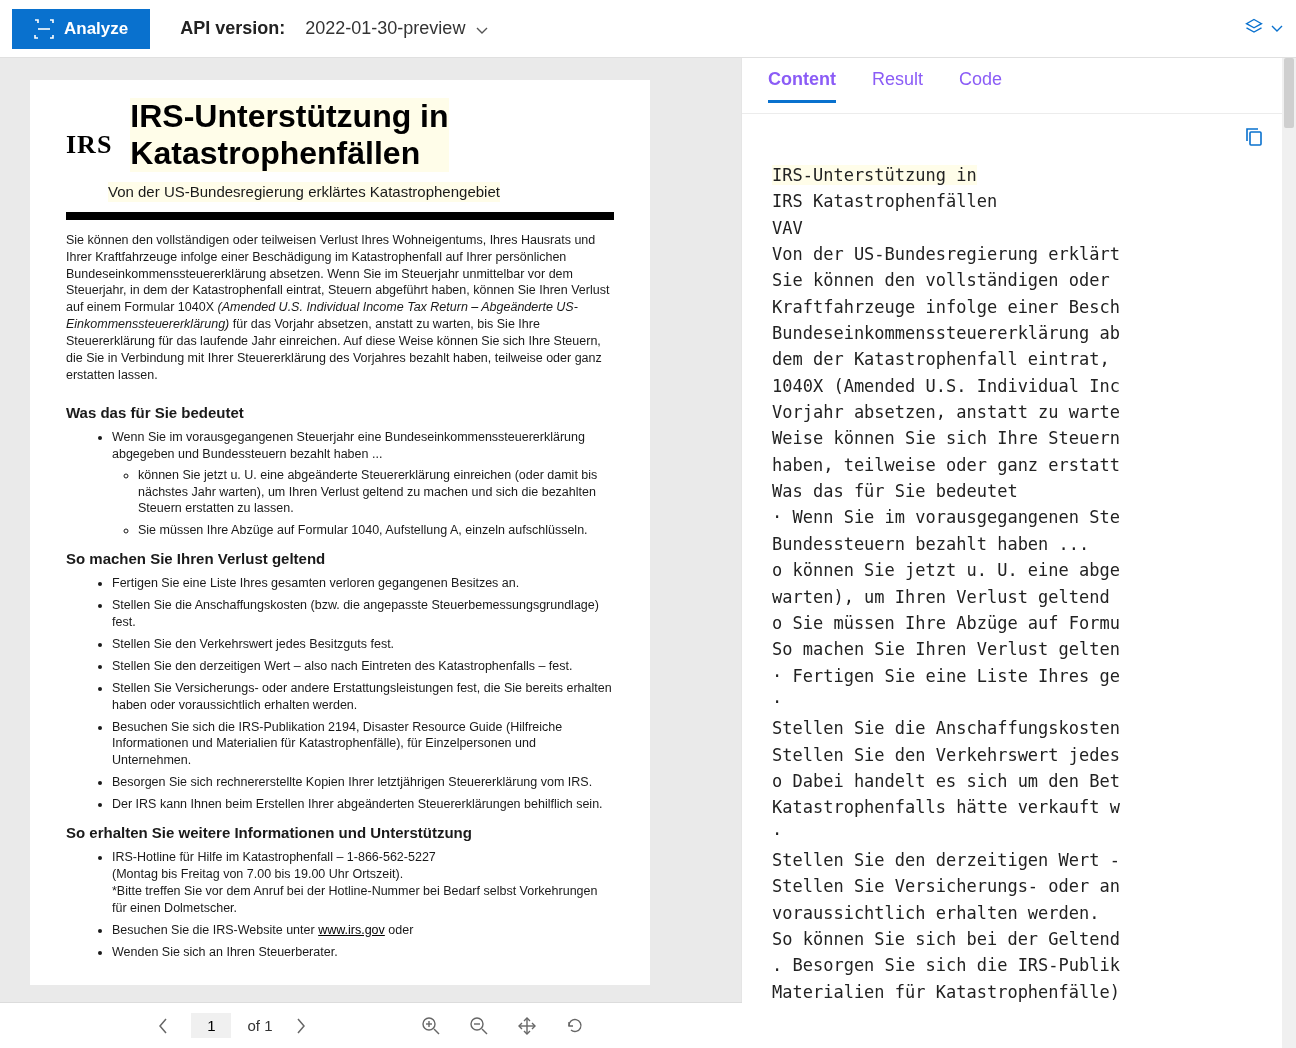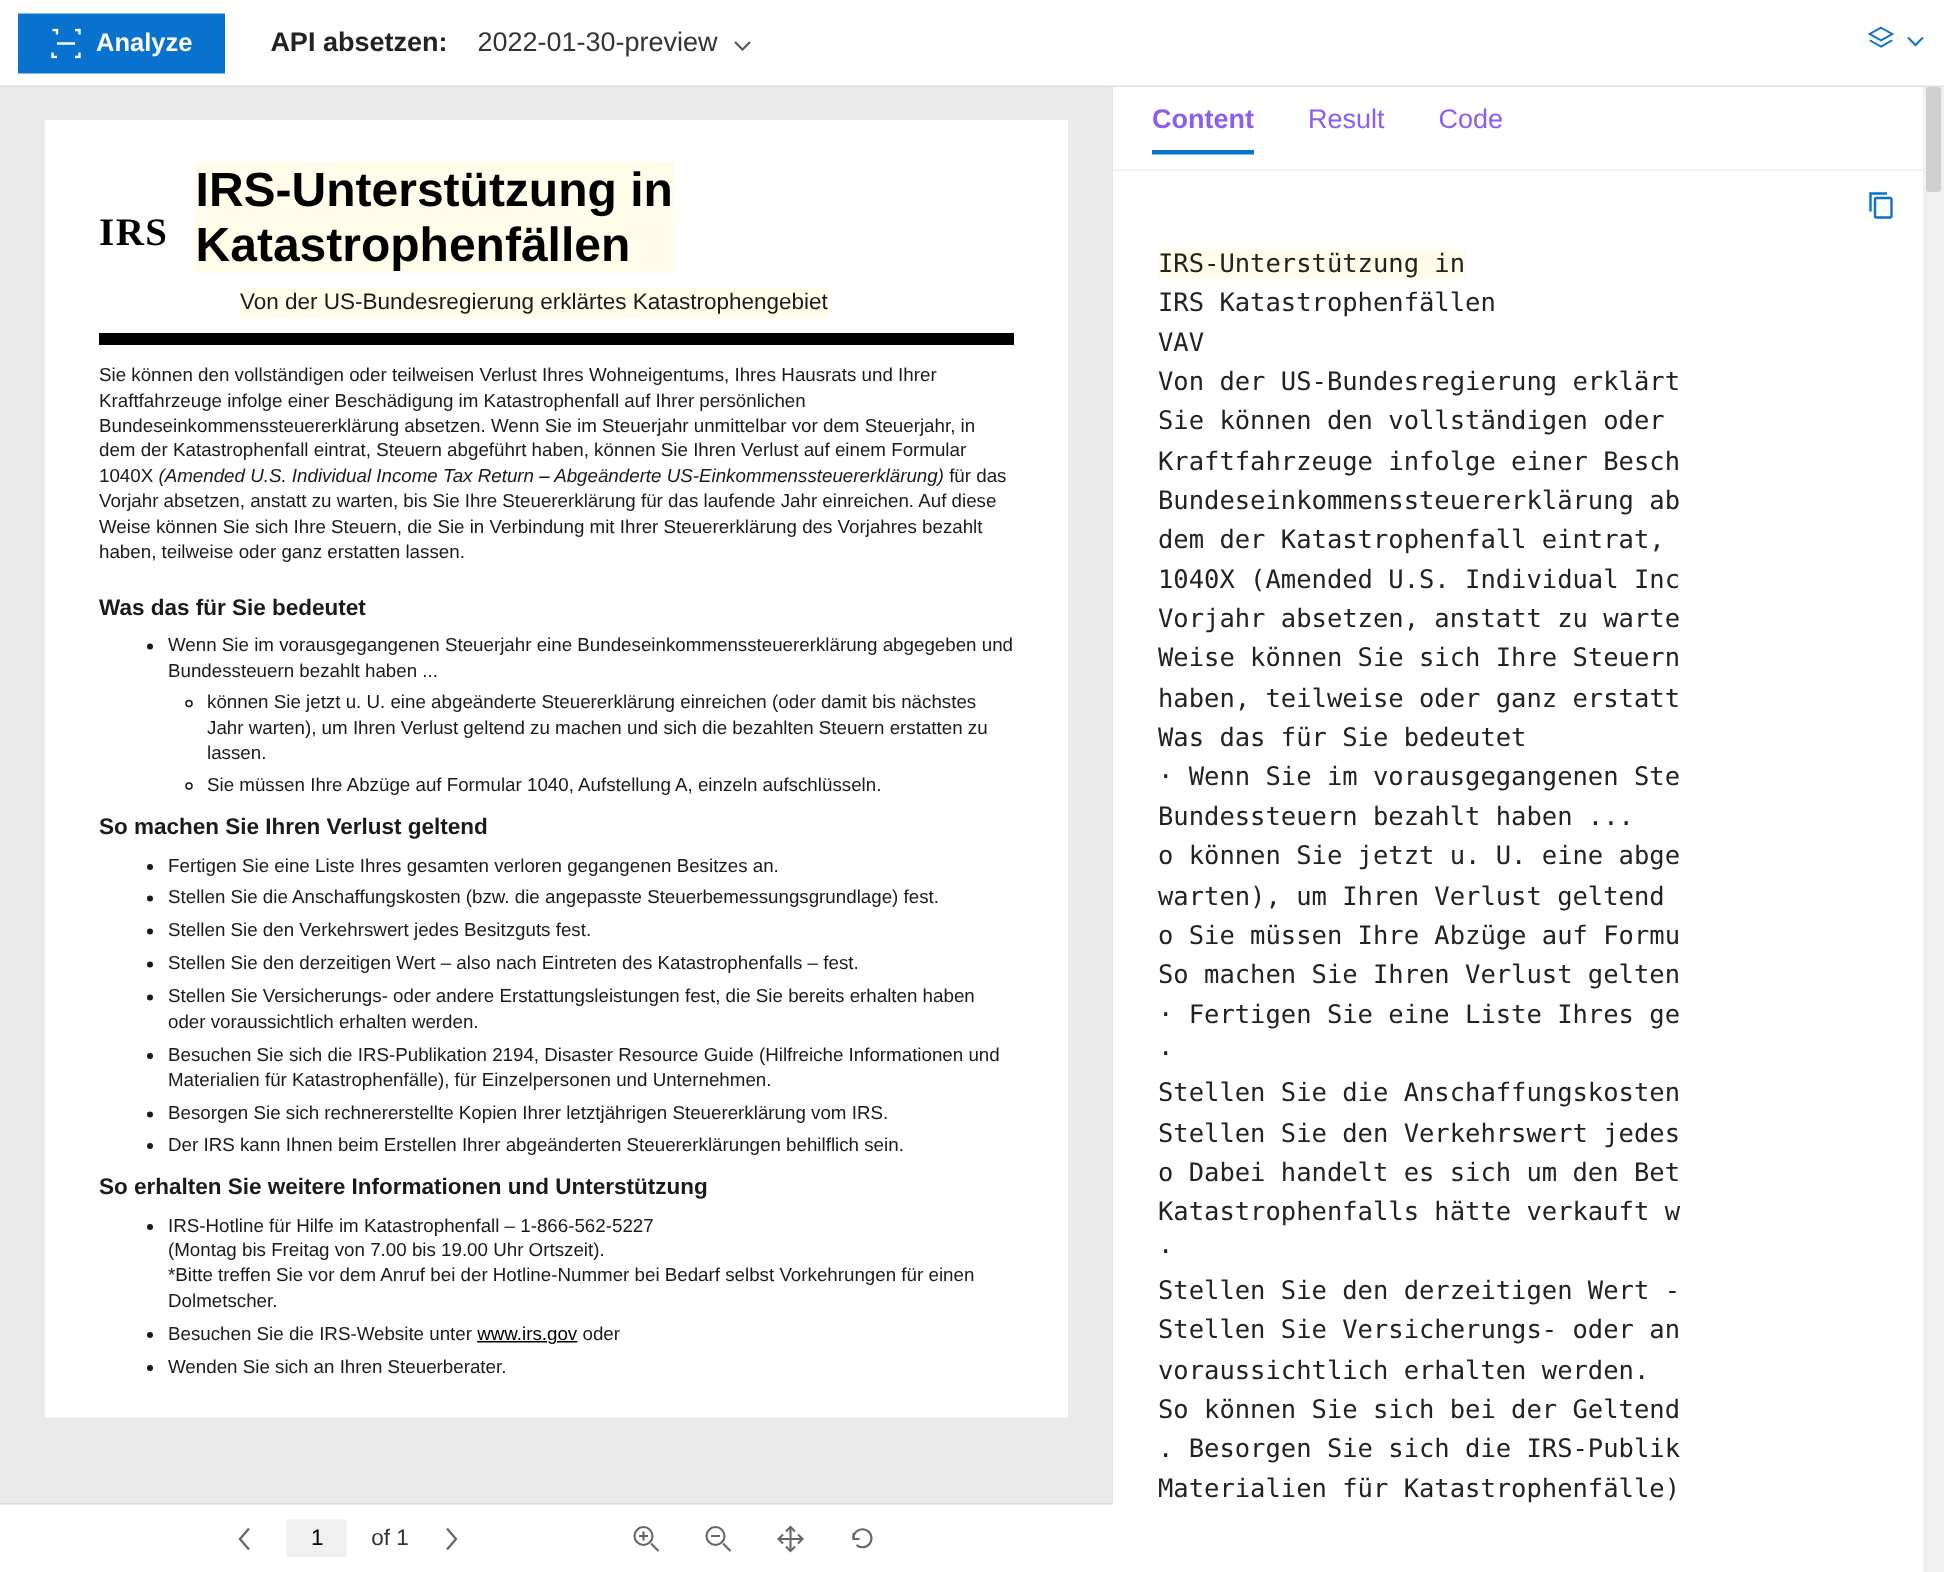--- a/index.html
+++ b/index.html
@@ -78,22 +78,22 @@
       position: relative;
     }
     .doc-scroll {
       flex: 1;
       overflow: auto;
       padding: 22px 30px;
       border-right: 1px solid #e5e5e5;
     }
     .doc-page {
       background: #fff;
-      width: 682px;
-      padding: 28px 36px 20px 36px;
+      width: 620px;
+      padding: 18px 36px 20px 36px;
       font-family: Arial, Helvetica, sans-serif;
       color: #1a1a1a;
       font-size: 13px;
       line-height: 1.35;
     }
     .doc-header-row {
       display: flex;
       align-items: center;
       gap: 18px;
     }
@@ -108,21 +108,21 @@
     }
     .doc-title {
       font-size: 32px;
       font-weight: 700;
       line-height: 1.15;
       color: #000;
       background: #fffde9;
     }
     .doc-subtitle {
       margin-top: 10px;
-      margin-left: 94px;
+      margin-left: 42px;
       font-size: 15px;
       background: #fffde9;
       display: inline-block;
     }
     .black-bar {
       height: 8px;
       background: #000;
       margin-top: 10px;
       margin-bottom: 12px;
     }
@@ -225,21 +225,21 @@
 <div class="toolbar">
   <button class="analyze-btn">
     <span class="analyze-icon">
       <svg width="20" height="20" viewBox="0 0 20 20" fill="none" stroke="white" stroke-width="1.6">
         <path d="M4 4 L4 1 L1 1 M16 1 L19 1 L19 4 M19 16 L19 19 L16 19 M4 19 L1 19 L1 16"></path>
         <line x1="4" y1="10" x2="16" y2="10"></line>
       </svg>
     </span>
     <span>Analyze</span>
   </button>
-  <span class="api-version-label">API absetzen:</span>
+  <span class="api-version-label">API version:</span>
   <span class="api-version-select">
     <span>2022-01-30-preview</span>
     <span class="chevron-down">
       <svg width="14" height="10" viewBox="0 0 14 10" stroke="#555" fill="none" stroke-width="1.4">
           <path d="M2 2 L7 7 L12 2"></path>
         </svg>
     </span>
   </span>
   <span class="layers-group">
     <span>

